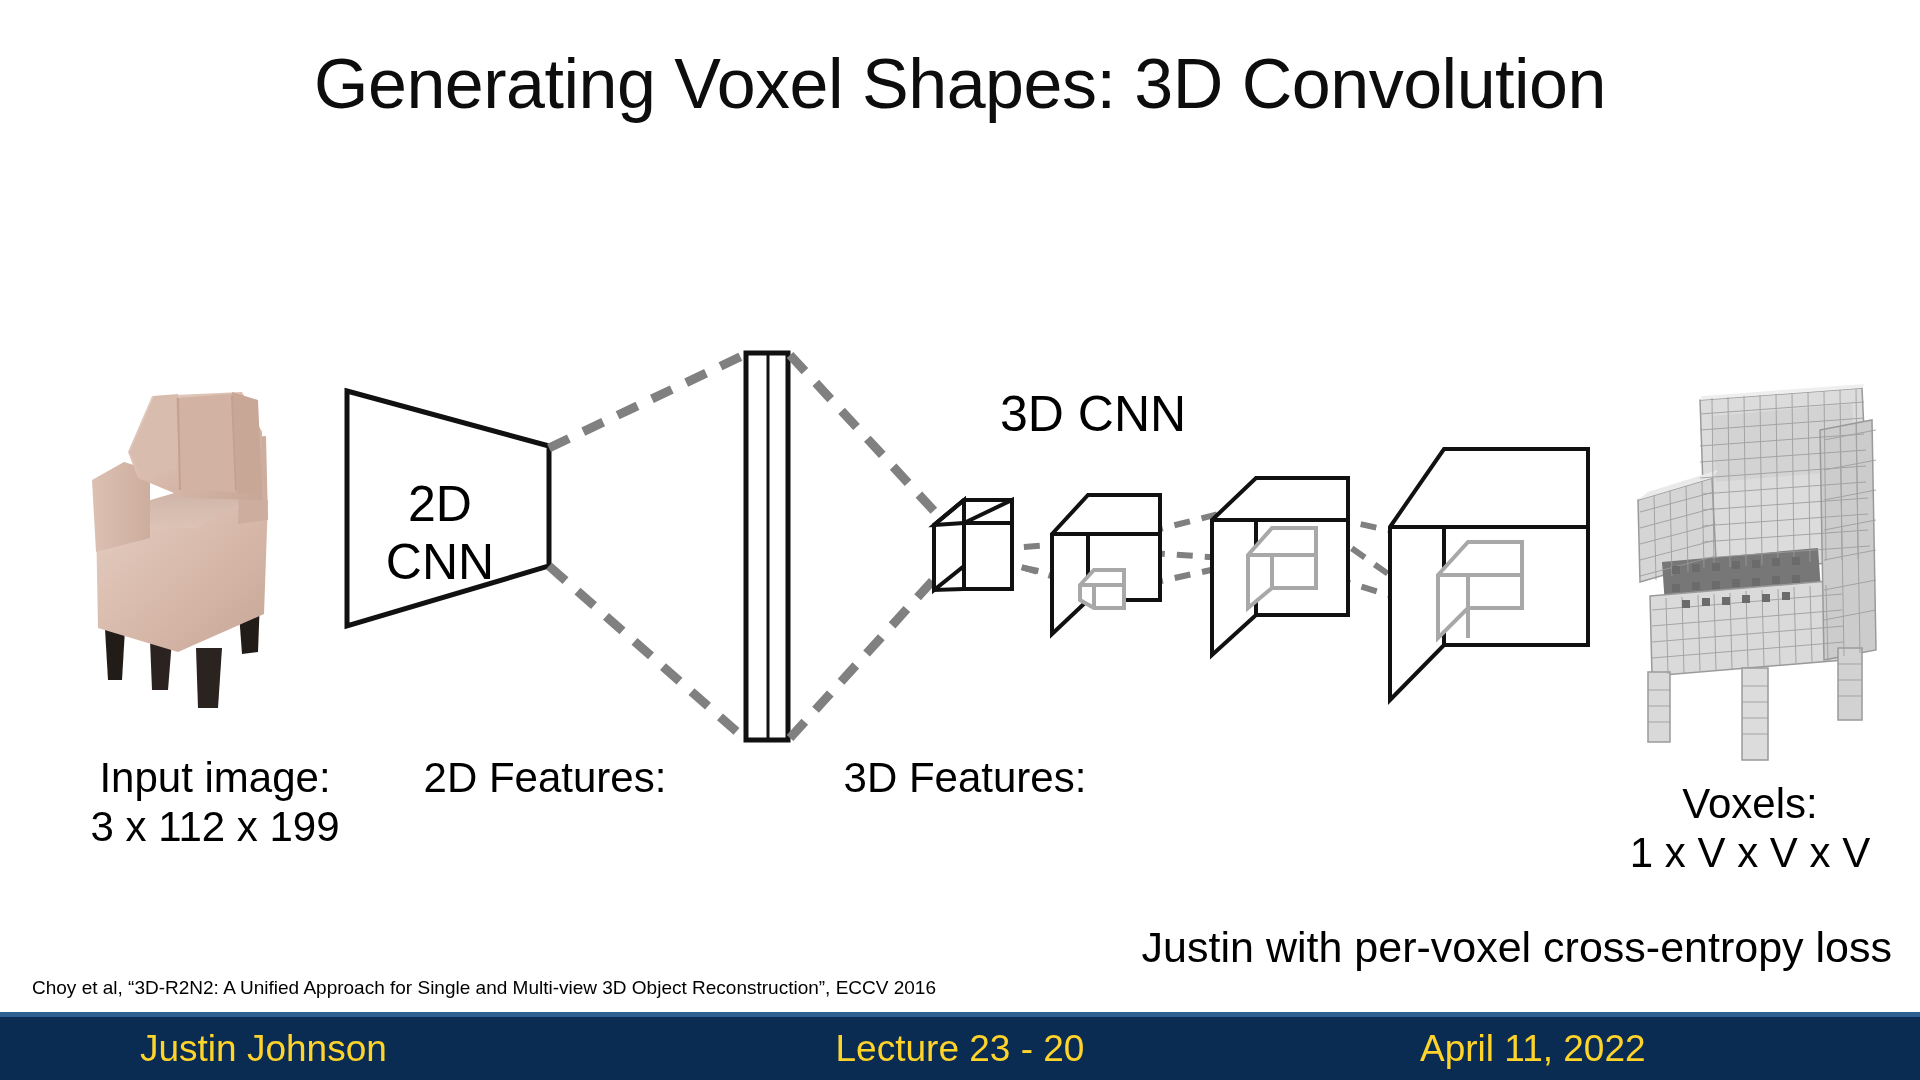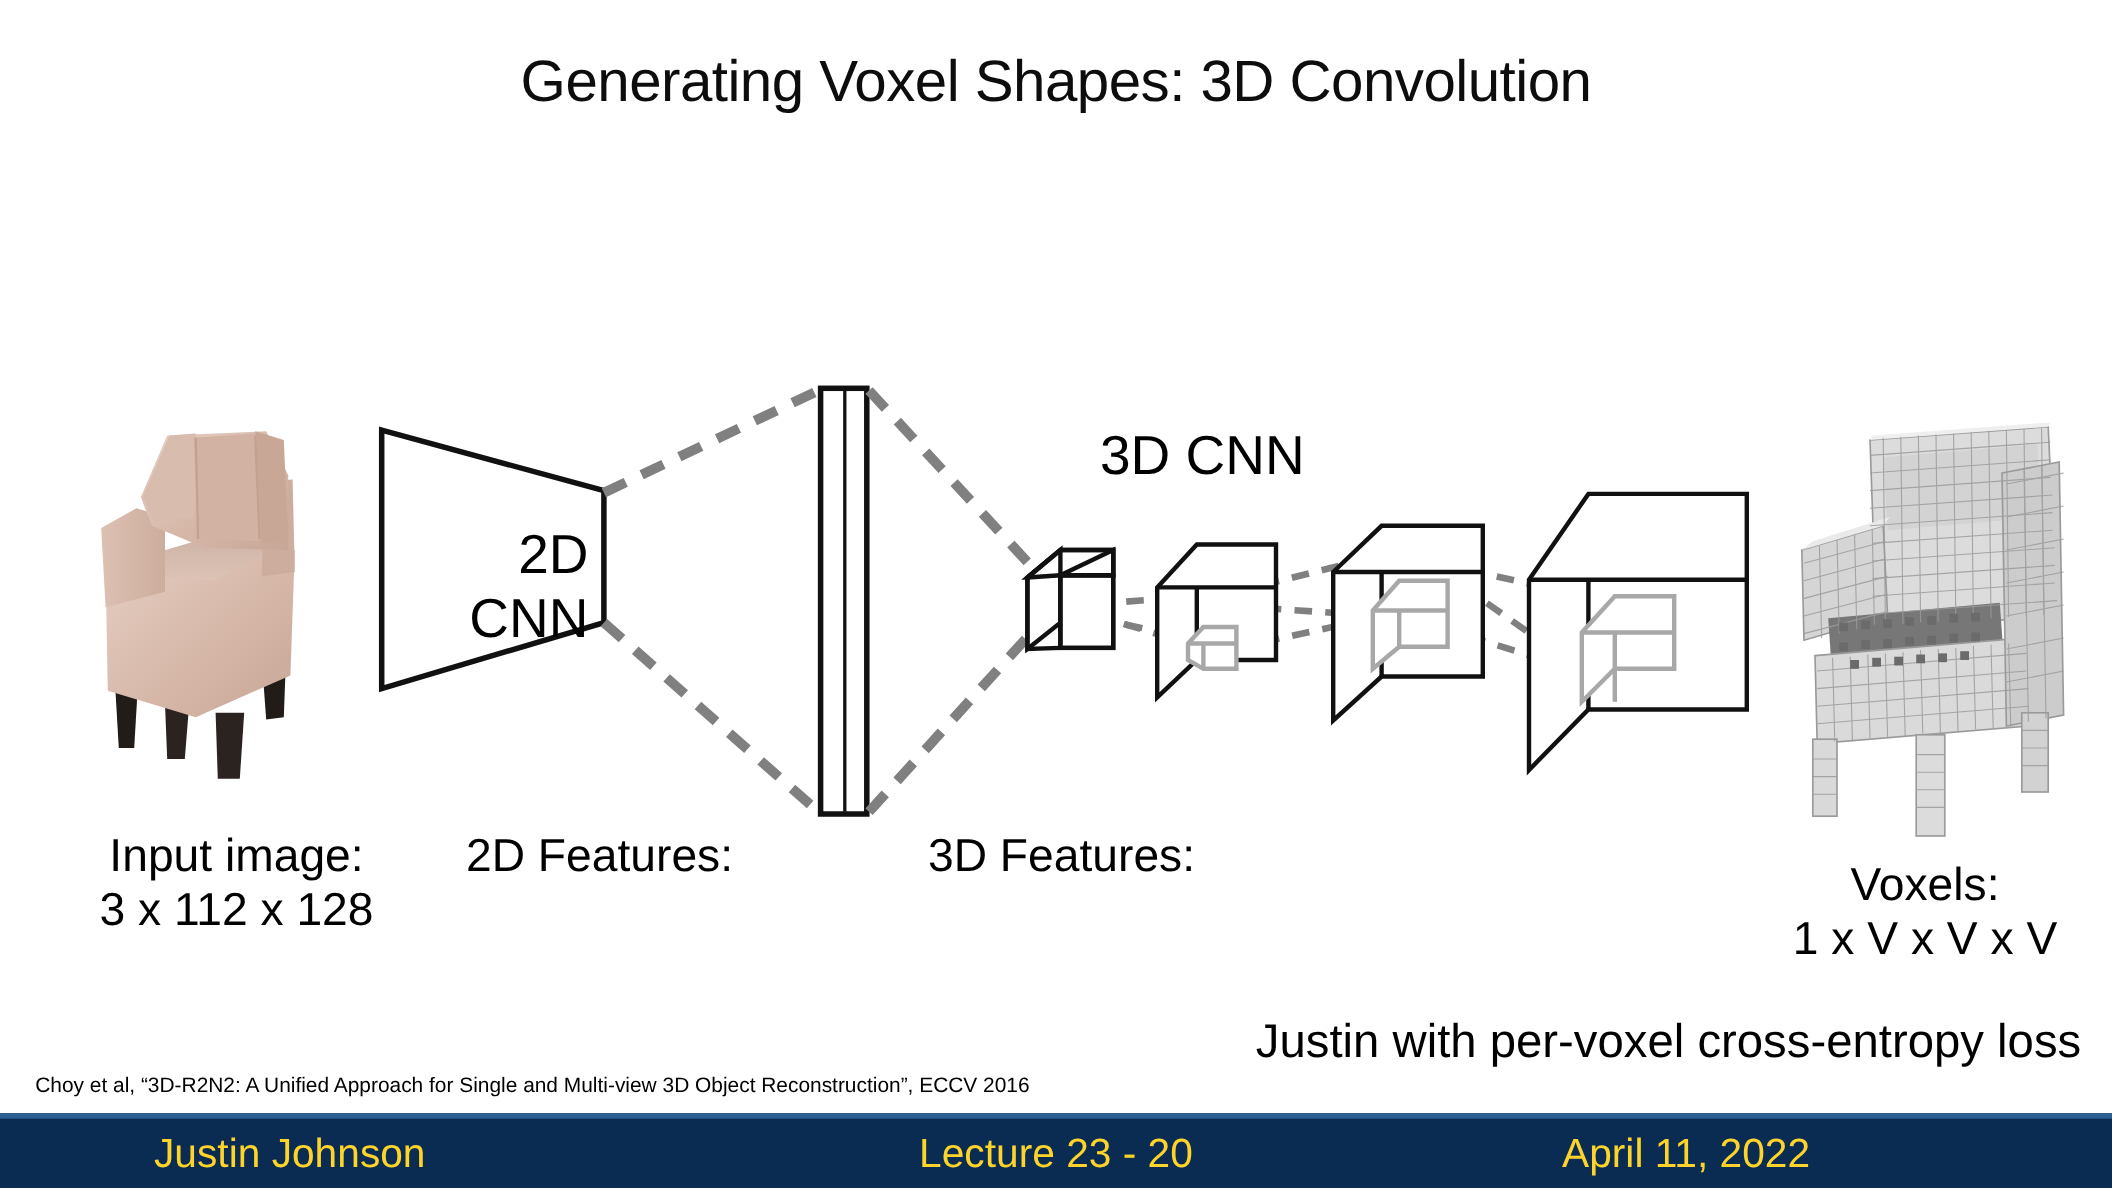--- a/index.html
+++ b/index.html
@@ -16,21 +16,21 @@
     color: #000000;
   }
 
   
   #slide-title {
     position: absolute;
     left: 0;
     top: 44px;
     width: 1920px;
     text-align: center;
-    font-size: 53px;
+    font-size: 70px;
     font-weight: 400;
     letter-spacing: -0.5px;
     color: #0d0d0d;
     white-space: nowrap;
   }
 
   
   #diagram {
     position: absolute;
     left: 0;
@@ -39,21 +39,21 @@
     height: 1080px;
     pointer-events: none;
   }
 
   
   #cnn2d-label {
     position: absolute;
     left: 345px;
     top: 475px;
     width: 190px;
-    text-align: right;
+    text-align: center;
     font-size: 50px;
     line-height: 1.16;
     color: #000;
   }
 
   
   #cnn3d-label {
     position: absolute;
     left: 1000px;
     top: 385px;
@@ -326,21 +326,21 @@
 
 <div id="cnn2d-label">
   <div>2D</div>
   <div>CNN</div>
 </div>
 
 <div id="cnn3d-label">3D CNN</div>
 
 <div class="caption" id="cap-input">
   <div>Input image:</div>
-  <div>3 x 112 x 128</div>
+  <div>3 x 112 x 199</div>
 </div>
 <div class="caption" id="cap-2d">
   <div>2D Features:</div>
 </div>
 <div class="caption" id="cap-3d">
   <div>3D Features:</div>
 </div>
 <div class="caption" id="cap-voxels">
   <div>Voxels:</div>
   <div>1 x V x V x V</div>

